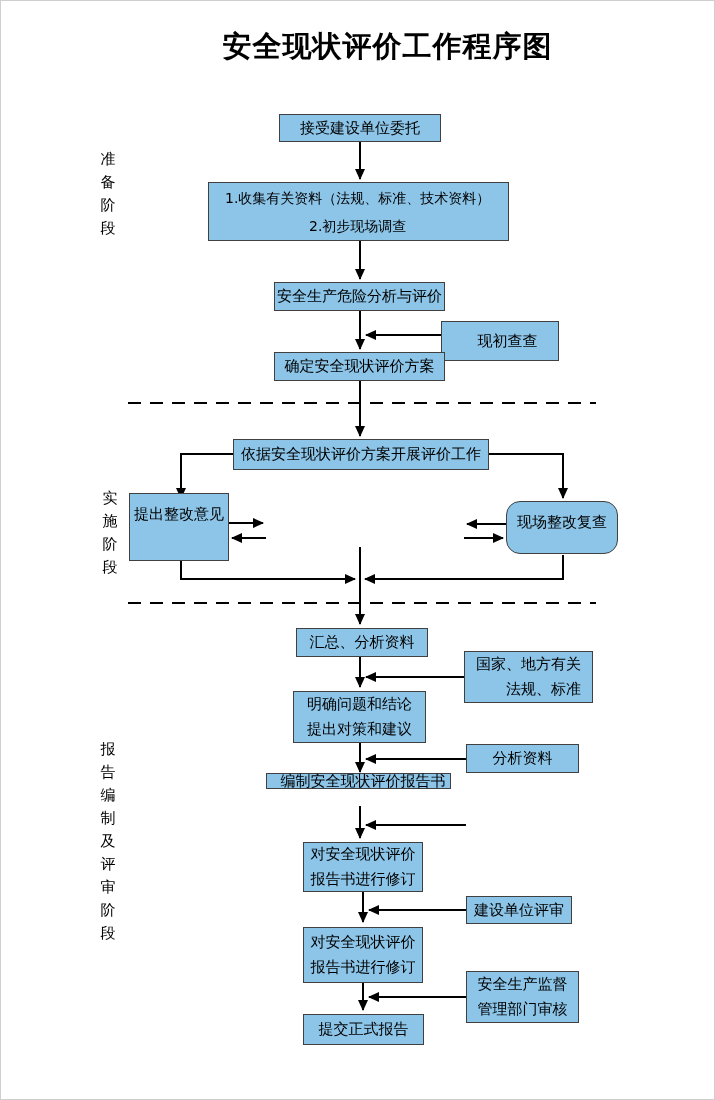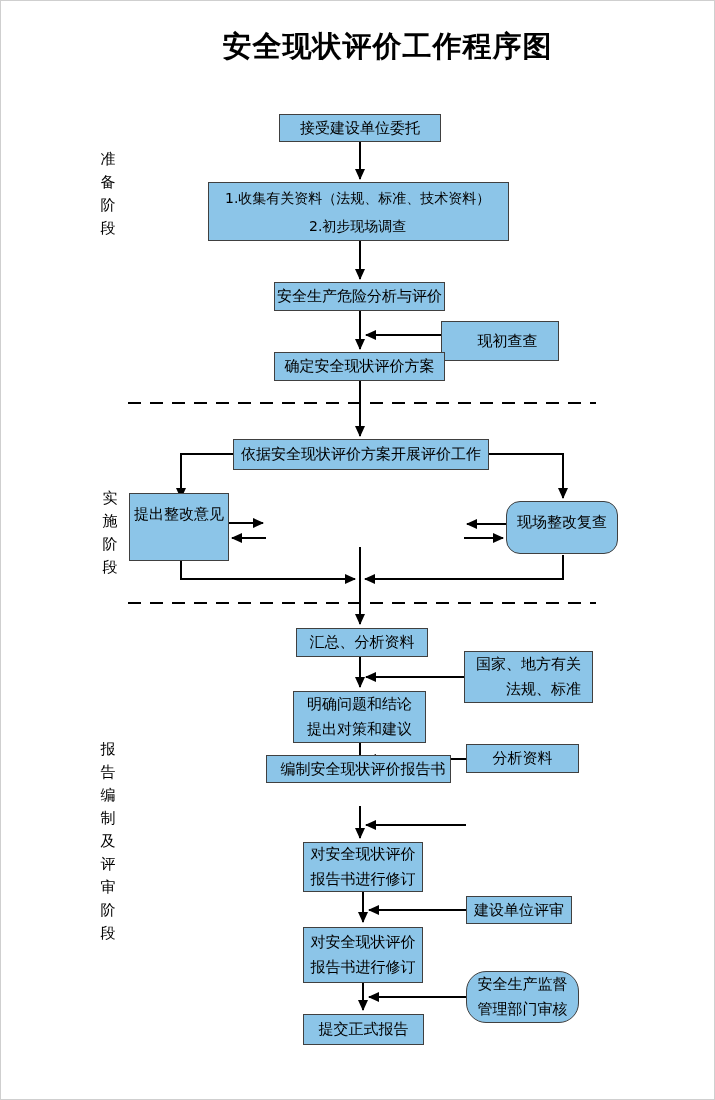--- a/index.html
+++ b/index.html
@@ -130,29 +130,29 @@
   <div class="node" style="left:295px;top:627px;width:132px;height:29px;">汇总、分析资料</div>
 
   <div class="node" style="left:463px;top:650px;width:129px;height:52px;">国家、地方有关
 法规、标准</div>
 
   <div class="node" style="left:292px;top:690px;width:133px;height:52px;">明确问题和结论
 提出对策和建议</div>
 
   <div class="node" style="left:465px;top:743px;width:113px;height:29px;">分析资料</div>
 
-  <div class="node" style="left:265px;top:754px;width:185px;height:28px;padding-left:9px;">编制安全现状评价报告书</div>
+  <div class="node" style="left:265px;top:772px;width:185px;height:16px;padding-left:9px;">编制安全现状评价报告书</div>
 
 
   <div class="node" style="left:302px;top:841px;width:120px;height:50px;">对安全现状评价
 报告书进行修订</div>
 
   <div class="node" style="left:465px;top:895px;width:106px;height:28px;">建设单位评审</div>
 
   <div class="node" style="left:302px;top:926px;width:120px;height:56px;">对安全现状评价
 报告书进行修订</div>
 
-  <div class="node" style="left:465px;top:970px;width:113px;height:52px;border-radius:20px;">安全生产监督
+  <div class="node" style="left:465px;top:970px;width:113px;height:52px;">安全生产监督
 管理部门审核</div>
 
   <div class="node" style="left:302px;top:1013px;width:121px;height:31px;">提交正式报告</div>
 
 </div>
 
 </body></html>

